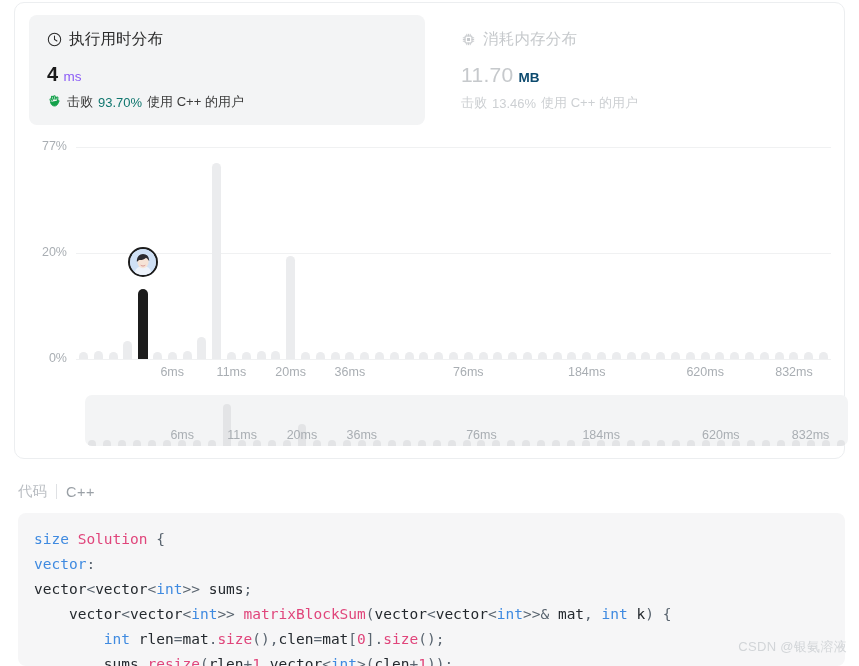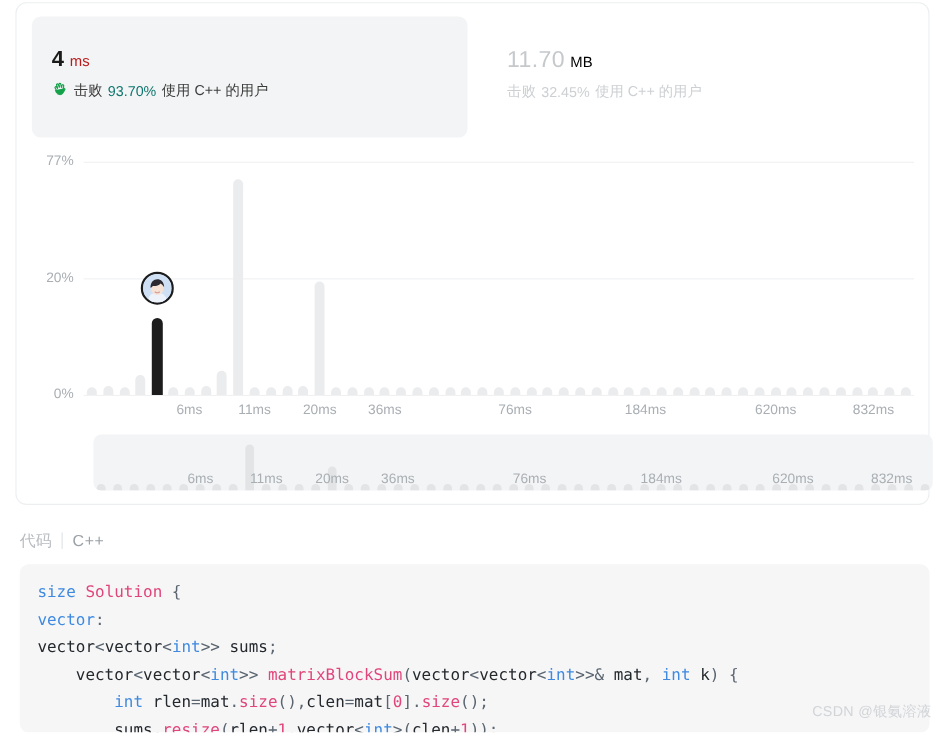--- a/index.html
+++ b/index.html
@@ -29,22 +29,22 @@
   .sum-card.inactive{left:428px;width:390px;background:transparent;}
 
   .sum-head{display:flex;align-items:center;gap:7px;height:20px;}
   .sum-head .ico{width:15px;height:15px;flex:0 0 15px;display:block;}
   .sum-title{font-size:15.5px;line-height:18px;color:#2b2b2b;letter-spacing:.2px;}
   .inactive .sum-title{color:#c6c9cc;}
 
   .sum-value{margin-top:14px;display:flex;align-items:baseline;gap:5px;}
   .sum-num{font-size:20px;font-weight:bold;color:#1a1a1a;letter-spacing:.3px;}
   .inactive .sum-num{color:#c6c9cc;font-weight:normal;font-size:21px;}
-  .sum-unit{font-size:13.5px;color:#b91c1c;}
-  .inactive .sum-unit{color:#000000;}
+  .sum-unit{font-size:13.5px;color:#8b5cf6;}
+  .inactive .sum-unit{color:#0c4a6e;font-weight:bold;}
 
   .sum-beat{margin-top:7px;display:flex;align-items:center;gap:5px;font-size:13px;color:#3c3c3c;}
   .beat-emoji{font-size:14px;line-height:14px;}
   .beat-pct{color:#0f766e;}
   .inactive .sum-beat{color:#cdd0d3;}
   .inactive .beat-pct{color:#cdd0d3;}
 
   
   .chart{position:absolute;left:0;top:128px;width:831px;height:256px;}
   .yaxis-lbl{
@@ -103,45 +103,66 @@
 </head>
 <body>
 
 <div class="page">
 
   <div class="stats-card">
 
     <div class="summary">
 
       <div class="sum-card active">
+        <div class="sum-head">
+          <span class="ico">
+            <svg width="15" height="15" viewBox="0 0 16 16">
+              <circle cx="8" cy="8" r="6.6" fill="none" stroke="#2b2b2b" stroke-width="1.1"></circle>
+              <path d="M8 4.2V8l2.6 1.6" fill="none" stroke="#2b2b2b" stroke-width="1.1" stroke-linecap="round"></path>
+            </svg>
+          </span>
+          <span class="sum-title">执行用时分布</span>
+        </div>
         <div class="sum-value">
           <span class="sum-num">4</span>
           <span class="sum-unit">ms</span>
         </div>
         <div class="sum-beat">
           <span class="beat-emoji">
             <svg width="15" height="15" viewBox="0 0 24 24">
               <path d="M6.4 12.2 5 9.6a1.3 1.3 0 1 1 2.3-1.3l1.1 2M8.6 9.3 7.2 5.6A1.3 1.3 0 1 1 9.6 4.7l1.5 3.8M11.4 8.2 10.6 4.4A1.3 1.3 0 1 1 13.2 4l.9 4.3M14.3 8.6l.6-2.6a1.3 1.3 0 1 1 2.5.6l-1 5.6" fill="none" stroke="#13a14a" stroke-width="1.7" stroke-linecap="round"></path>
               <path d="M17.4 10.2c1-.9 2.5.3 1.9 1.5l-2.2 4.4c-1 2-2.8 3.2-5 3.2-2.9 0-5-1.7-5.9-4.1l-1-2.6" fill="#13a14a" stroke="#13a14a" stroke-width="1.3" stroke-linejoin="round"></path>
             </svg>
           </span>
           <span>击败</span>
           <span class="beat-pct">93.70%</span>
           <span>使用 C++ 的用户</span>
         </div>
       </div>
 
       <div class="sum-card inactive">
+        <div class="sum-head">
+          <span class="ico">
+            <svg width="15" height="15" viewBox="0 0 16 16">
+              <rect x="4.3" y="4.3" width="7.4" height="7.4" rx="1" fill="none" stroke="#c6c9cc" stroke-width="1.1"></rect>
+              <rect x="6.4" y="6.4" width="3.2" height="3.2" fill="#c6c9cc"></rect>
+              <g stroke="#c6c9cc" stroke-width="1" stroke-linecap="round">
+                <path d="M6.2 4.3V2.4M8 4.3V2.4M9.8 4.3V2.4M6.2 13.6v-1.9M8 13.6v-1.9M9.8 13.6v-1.9M4.3 6.2H2.4M4.3 8H2.4M4.3 9.8H2.4M13.6 6.2h-1.9M13.6 8h-1.9M13.6 9.8h-1.9"></path>
+              </g>
+            </svg>
+          </span>
+          <span class="sum-title">消耗内存分布</span>
+        </div>
         <div class="sum-value">
           <span class="sum-num">11.70</span>
           <span class="sum-unit">MB</span>
         </div>
         <div class="sum-beat">
           <span>击败</span>
-          <span class="beat-pct">32.45%</span>
+          <span class="beat-pct">13.46%</span>
           <span>使用 C++ 的用户</span>
         </div>
       </div>
     </div>
 
     <div class="chart">
       <div id="grid-layer">
           <div class="gridline" style="top: 228px;"></div>
           <div class="gridline" style="top: 122px;"></div>
           <div class="gridline" style="top: 16px;"></div>

